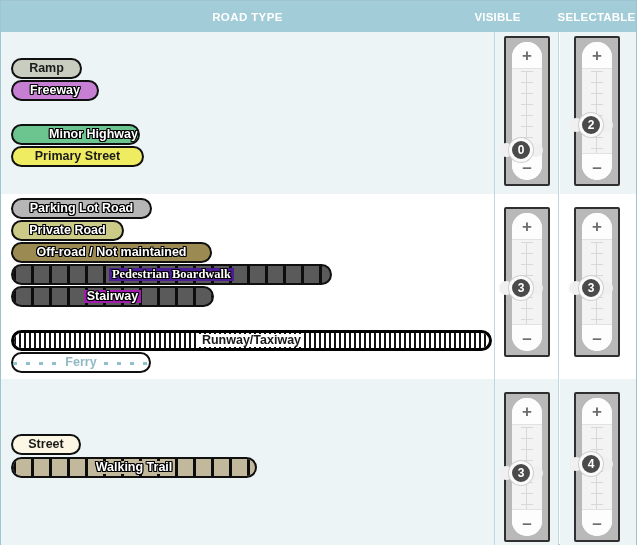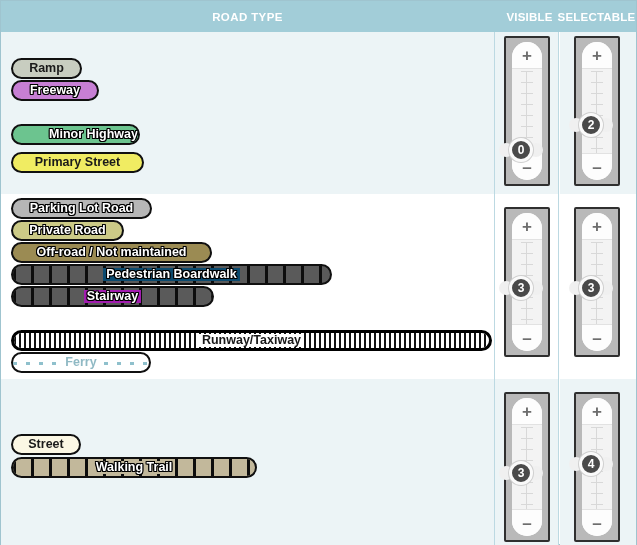--- a/index.html
+++ b/index.html
@@ -24,21 +24,21 @@
     background: #a2cdd8;
     display: flex; align-items: center;
   }
   .hdr-roadtype {
     position: absolute; left: 0; width: 493px;
     text-align: center;
     color: #ffffff; font-size: 11.5px; font-weight: bold;
     letter-spacing: .4px;
   }
   .hdr-visible {
-    position: absolute; left: 496px; width: 65px;
+    position: absolute; left: 464px; width: 65px;
     text-align: center;
     color: #ffffff; font-size: 11.5px; font-weight: bold;
     letter-spacing: .2px;
   }
   .hdr-selectable {
     position: absolute; left: 556px; width: 79px;
     text-align: center;
     color: #ffffff; font-size: 11.5px; font-weight: bold;
     letter-spacing: .2px;
   }
@@ -195,21 +195,21 @@
         <div class="band-left">
           <div class="pill" style="left:10px;top:26px;width:71px;background:#c8cdc0;border:2px solid #101010;">
             <span class="ptext dark-text" style="background:#c8cdc0;">Ramp</span>
           </div>
           <div class="pill" style="left:10px;top:48px;width:88px;background:#c77fd4;border:2px solid #101010;">
             <span class="ptext light-text" style="background:#c77fd4;">Freeway</span>
           </div>
           <div class="pill" style="left:10px;top:92px;width:129px;background:#6cc48f;border:2px solid #101010;">
             <span class="ptext light-text" style="background:#6cc48f;margin-left:36px;">Minor Highway</span>
           </div>
-          <div class="pill" style="left:10px;top:120px;width:133px;background:#f0ec62;border:2px solid #101010;">
+          <div class="pill" style="left:10px;top:114px;width:133px;background:#f0ec62;border:2px solid #101010;">
             <span class="ptext dark-text" style="background:#f0ec62;">Primary Street</span>
           </div>
         </div>
         <div class="band-mid">
           <div style="position:absolute;left:9px;top:4px">
             <div class="slider">
               <div class="slider-inner">
                 <div class="btn-plus">+</div>
                 <div class="track">
                   <div class="ticks"></div>
@@ -249,21 +249,21 @@
             <span class="ptext light-text" style="background:#b6b6b6;">Parking Lot Road</span>
           </div>
           <div class="pill" style="left:10px;top:26px;width:113px;background:#ccca87;border:2px solid #101010;">
             <span class="ptext light-text" style="background:#ccca87;">Private Road</span>
           </div>
           <div class="pill" style="left:10px;top:48px;width:201px;background:#9b8b53;border:2px solid #101010;">
             <span class="ptext light-text" style="background:#9b8b53;">Off-road / Not maintained</span>
           </div>
           <div class="pill" style="left:10px;top:70px;width:321px;background:#5a5a5a;border:2px solid #101010;">
             <span class="hatch hatch-black-wide"></span>
-            <span class="ptext light-text" style="background:#0c4a6e;">Pedestrian Boardwalk</span>
+            <span class="ptext light-text" style="background:#4c1d95;font-family:Liberation Serif, serif;">Pedestrian Boardwalk</span>
           </div>
           <div class="pill" style="left:10px;top:92px;width:203px;background:#5a5a5a;border:2px solid #101010;">
             <span class="hatch hatch-black-wide"></span>
             <span class="ptext light-text" style="background:#a21caf;">Stairway</span>
           </div>
           <div class="pill" style="left:10px;top:136px;width:481px;background:#ffffff;border:3px solid #000;">
             <span class="hatch hatch-black-fine"></span>
             <span class="ptext dark-text" style="background:#ffffff;">Runway/Taxiway</span>
           </div>
           <div class="pill" style="left:10px;top:158px;width:140px;background:#ffffff;border:2px solid #101010;">

